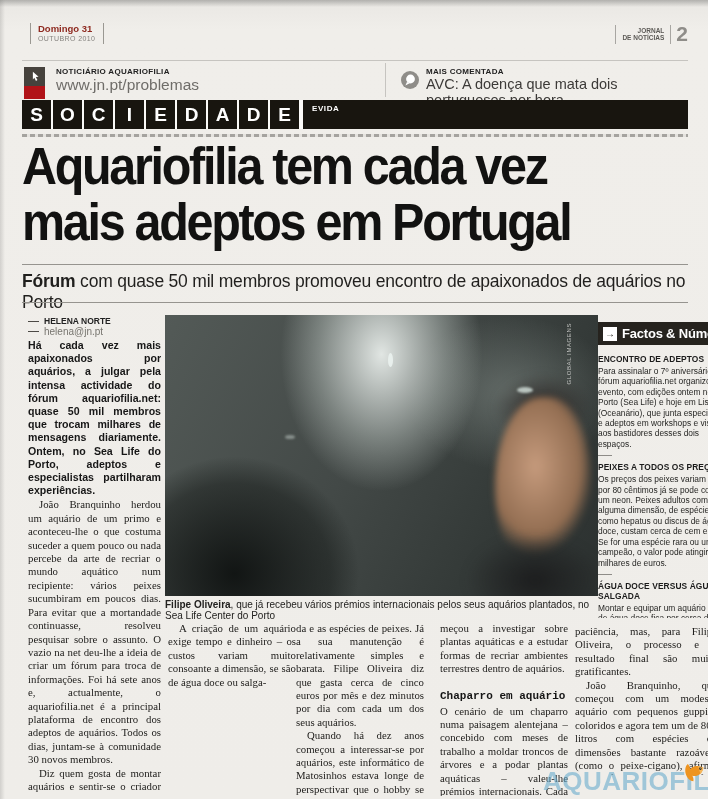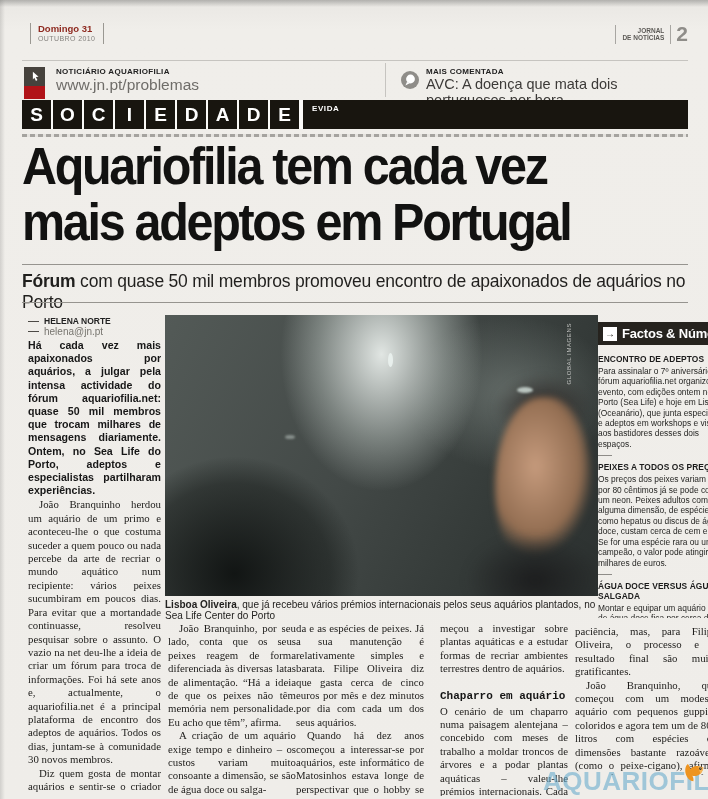--- a/index.html
+++ b/index.html
@@ -208,24 +208,23 @@
 
   <div class="photo">
     <div class="hair"></div>
     <div class="face"></div>
     <div class="shoulder"></div>
     <div class="fish1"></div>
     <div class="fish2"></div>
     <div class="fish3"></div>
     <div class="credit">GLOBAL IMAGENS</div>
   </div>
-  <div class="caption"><b>Lisboa Oliveira</b><span>, que já recebeu vários prémios internacionais pelos seus aquários plantados, no Sea Life Center do Porto</span></div>
+  <div class="caption"><b>Filipe Oliveira</b><span>, que já recebeu vários prémios internacionais pelos seus aquários plantados, no Sea Life Center do Porto</span></div>
 
   <div class="col col2">
-    <p class="bp ind">João Branquinho, por seu lado, conta que os seus peixes reagem de forma diferenciada às diversas latas de alimentação. “Há a ideia de que os peixes não têm memória nem personalidade. Eu acho que têm”, afirma.</p>
     <p class="bp ind">A criação de um aquário exige tempo e dinheiro – os custos variam muito consoante a dimensão, se são de água doce ou salga-</p>
   </div>
   <div class="col col3">
     <p class="bp">da e as espécies de peixes. Já a sua manutenção é relativamente simples e barata. Filipe Oliveira diz que gasta cerca de cinco euros por mês e dez minutos por dia com cada um dos seus aquários.</p>
     <p class="bp ind">Quando há dez anos começou a interessar-se por aquários, este informático de Matosinhos estava longe de perspectivar que o hobby se tornaria numa fonte de realização criativa. Quando descobriu os aquários plantados, co-</p>
   </div>
   <div class="col col4">
     <p class="bp">meçou a investigar sobre plantas aquáticas e a estudar formas de recriar ambientes terrestres dentro de aquários.</p>
     <p class="sh">Chaparro em aquário</p>
     <p class="bp">O cenário de um chaparro numa paisagem alentejana – concebido com meses de trabalho a moldar troncos de árvores e a podar plantas aquáticas – valeu-lhe prémios internacionais. Cada projecto de aquapaisagismo demora meses de</p>

